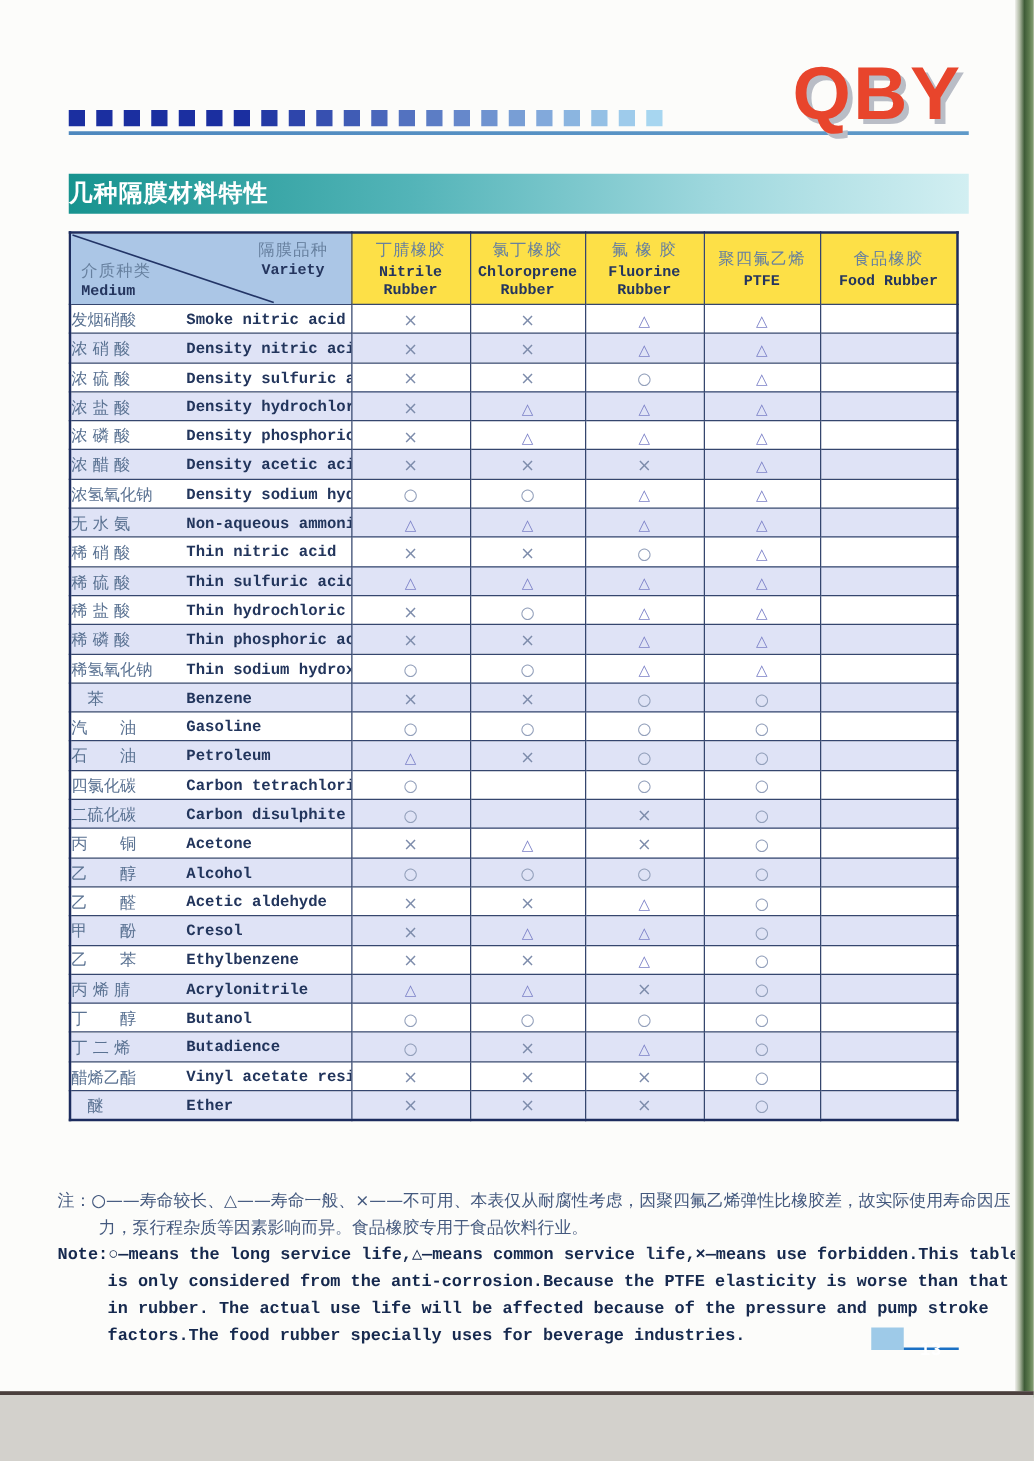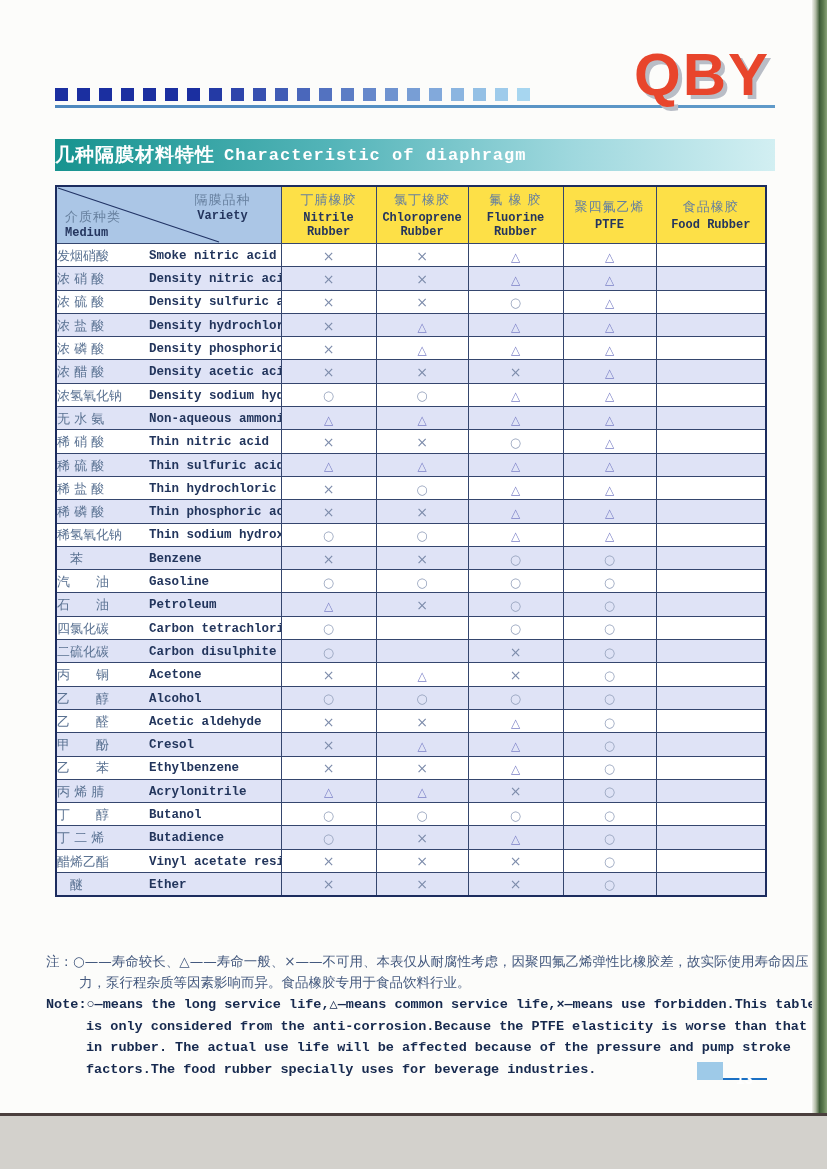--- a/index.html
+++ b/index.html
@@ -49,21 +49,21 @@
     border:1px solid #35466e;padding:0;margin:0;
   }
   thead th{
     background:#fde047;height:56px;
     font-weight:normal;vertical-align:middle;text-align:center;
   }
   thead .h-cn{display:block;color:#67809f;font-size:13px;letter-spacing:1px;}
   thead .h-en{display:block;color:#24355e;font-family:"Liberation Mono",monospace;font-size:12px;font-weight:bold;line-height:14px;margin-top:2px;}
   th.corner{position:relative;background:#abc6e6;}
   th.corner svg{position:absolute;left:0;top:0;}
-  .corner-top{position:absolute;right:30px;top:4px;text-align:center;}
+  .corner-top{position:absolute;right:18px;top:4px;text-align:center;}
   .corner-bot{position:absolute;left:8px;bottom:3px;text-align:left;}
   .corner-top .h-en,.corner-bot .h-en{margin-top:0;}
   tbody tr{height:23.3px;}
   tbody tr:nth-child(odd){background:#ffffff;}
   tbody tr:nth-child(even){background:#dfe3f6;}
   td.medium{padding-left:7px;white-space:nowrap;overflow:hidden;}
   td.medium .m-cn{display:inline-block;width:92px;color:#5a7292;font-size:13px;vertical-align:middle;}
   td.medium .m-en{color:#22355c;font-family:"Liberation Mono",monospace;font-size:12.5px;font-weight:bold;vertical-align:middle;margin-top:16px;}
   td.sym{text-align:center;vertical-align:middle;}
   .s-x{color:#7d8cab;font-size:14px;}
@@ -130,21 +130,20 @@
       <span class="sq" style="background: rgb(139, 181, 224);"></span>
       <span class="sq" style="background: rgb(148, 192, 229);"></span>
       <span class="sq" style="background: rgb(158, 203, 235);"></span>
       <span class="sq" style="background: rgb(167, 214, 240);"></span>
     </div>
   <div class="rule"></div>
   <div class="logo">QBY</div>
 
   <div class="titlebar">
     <span class="t-cn">几种隔膜材料特性</span>
-    <span class="t-en">Characteristic of diaphragm</span>
   </div>
 
   <table class="diaph">
     <colgroup>
       <col style="width:225px">
         <col style="width:95px">
         <col style="width:92px">
       <col style="width:95px">
         <col style="width:93px">
         <col style="width:110px">

